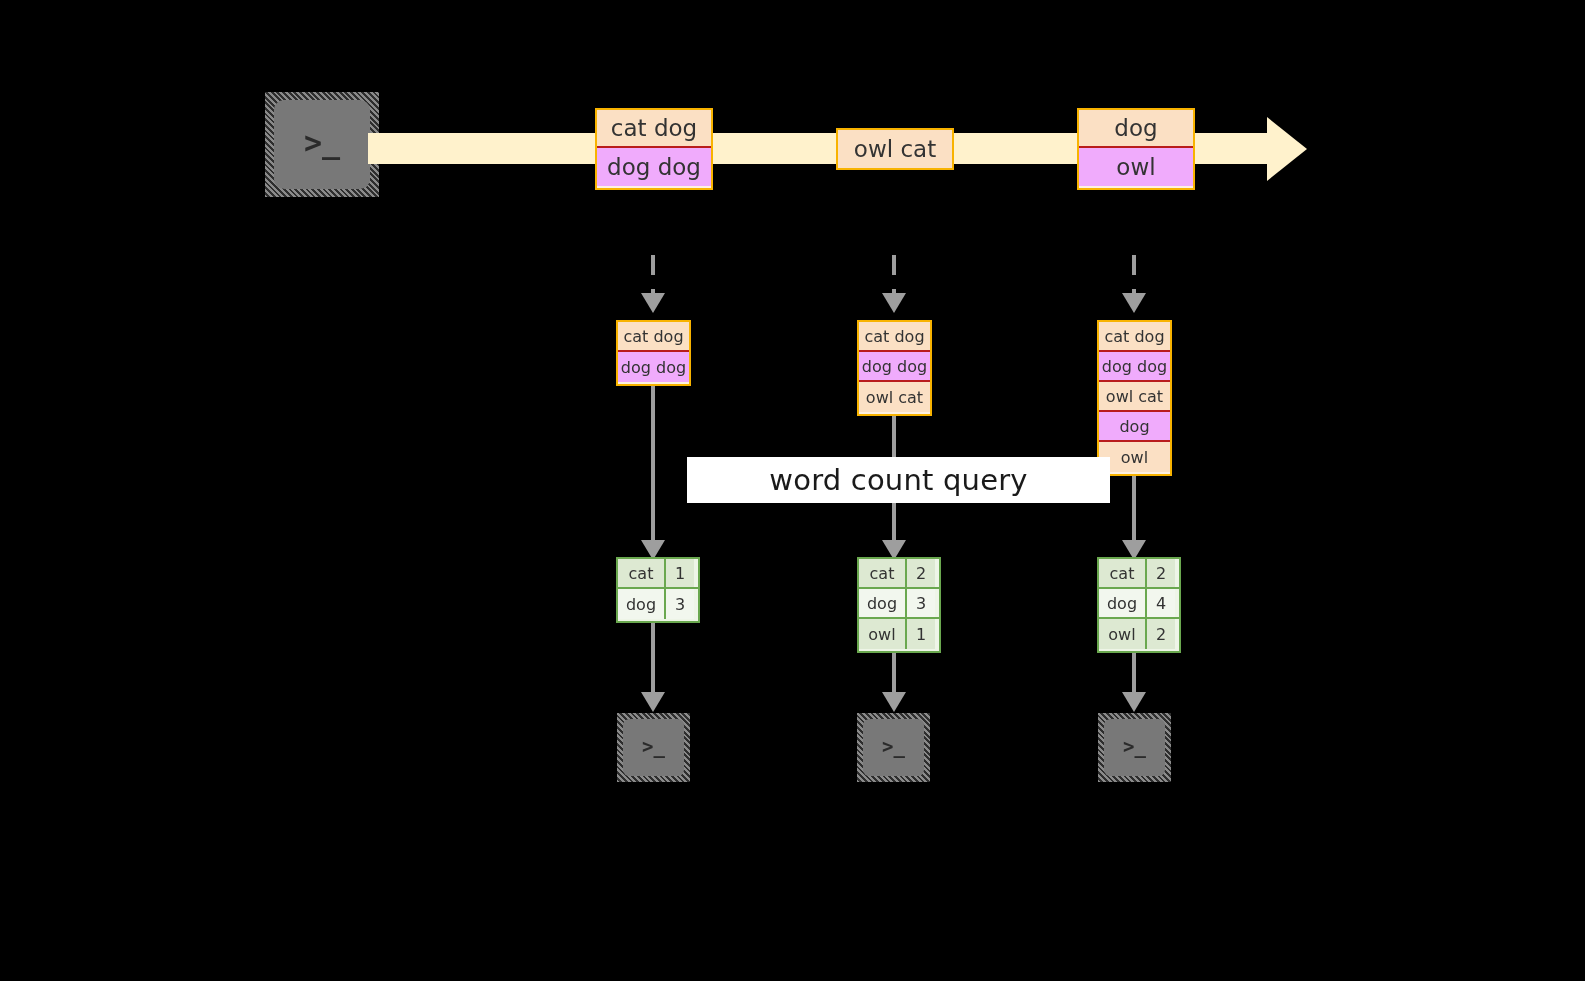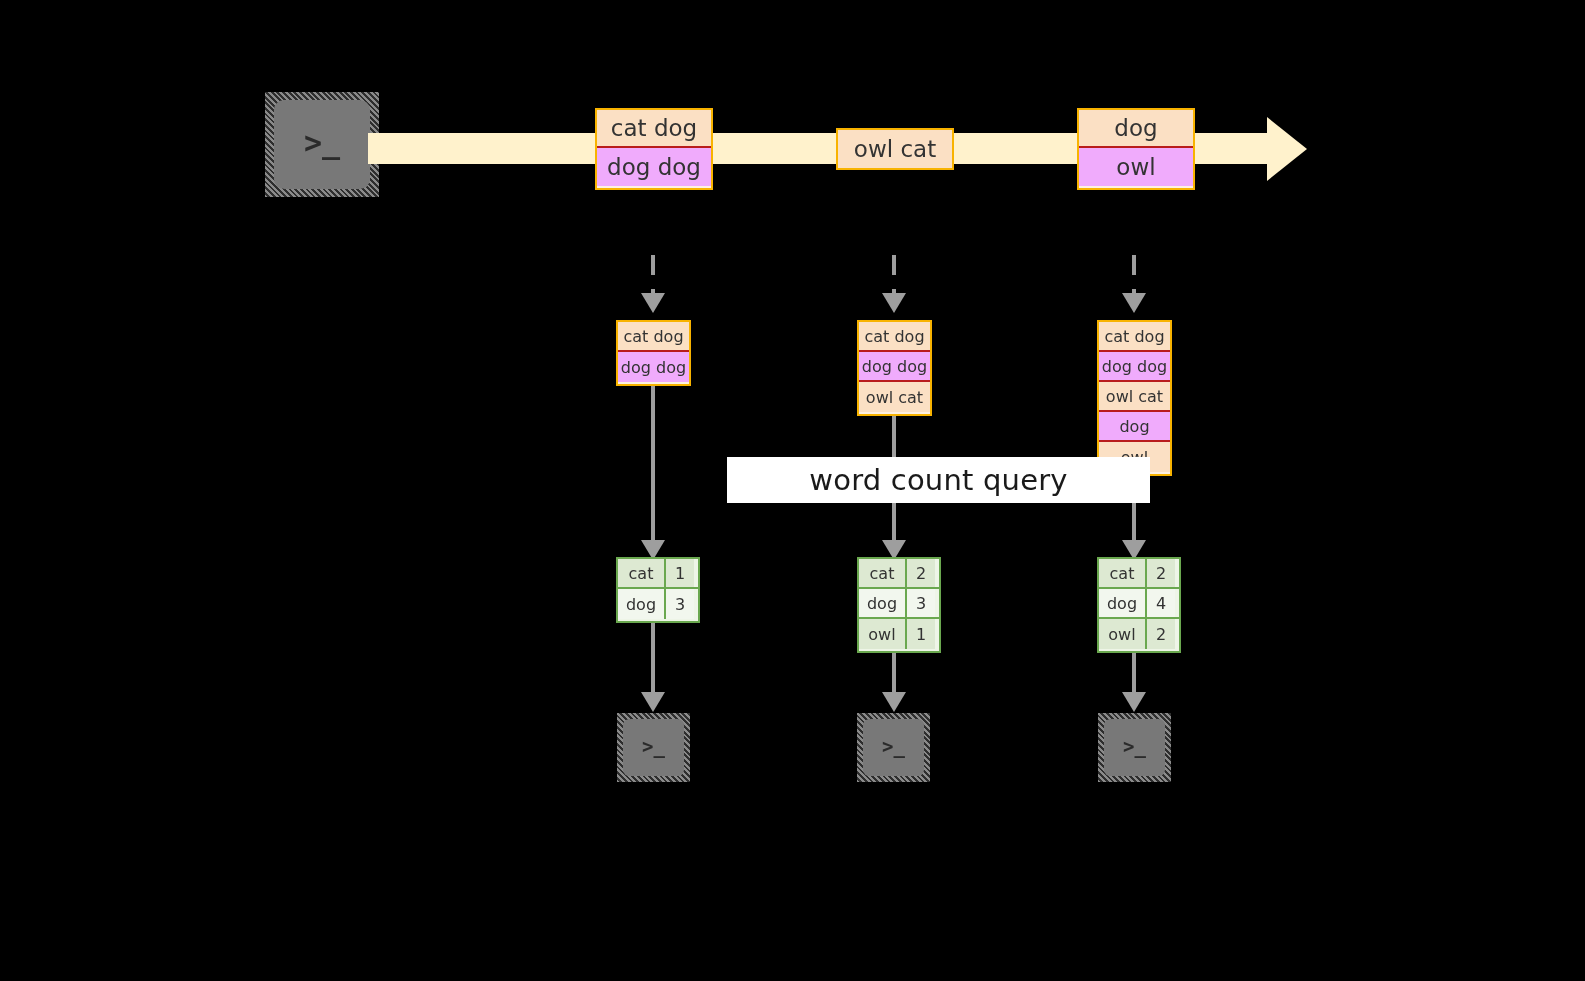--- a/index.html
+++ b/index.html
@@ -122,21 +122,20 @@
     border-top: 20px solid #9e9e9e;
   }
 
   
   .qband {
     position: absolute;
     background: #ffffff;
     display: flex;
     align-items: center;
     justify-content: center;
-    margin-left: 40px;
   }
   .qband .qlabel {
     color: #1a1a1a;
     font-size: 29px;
     white-space: nowrap;
     letter-spacing: 0.2px;
   }
 </style>
 </head>
 <body>

